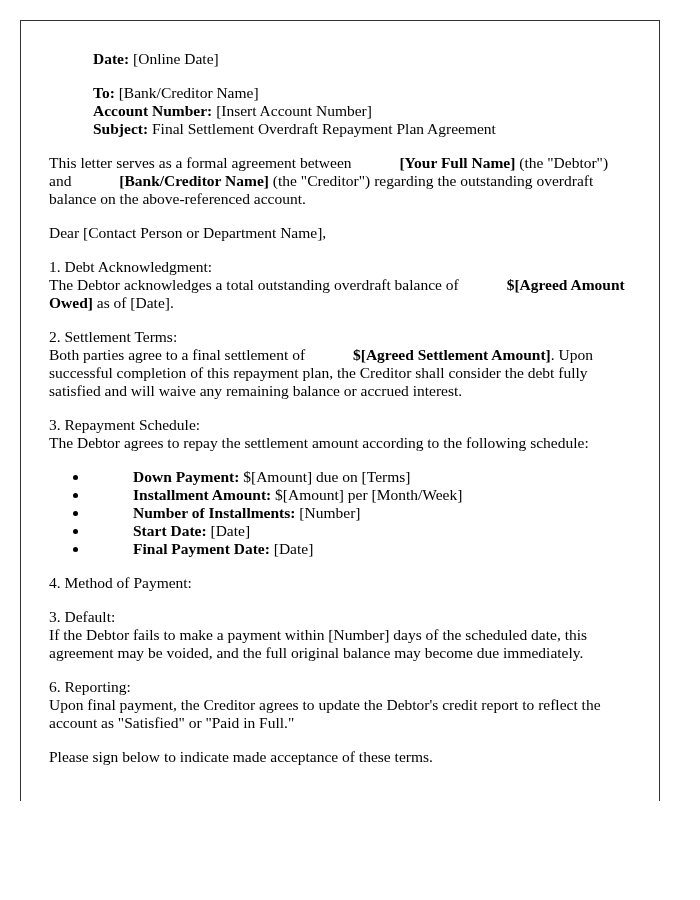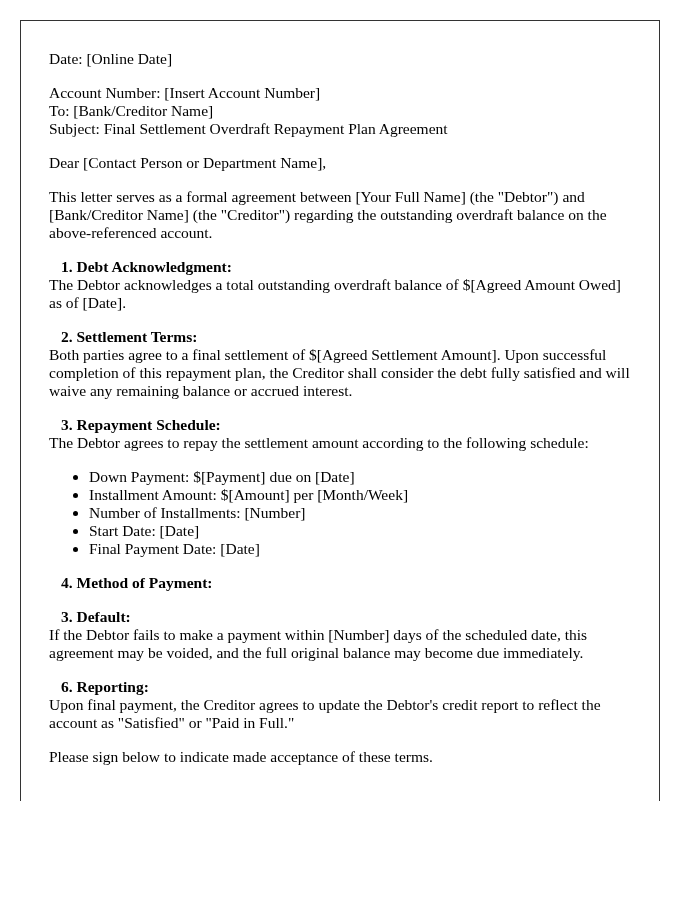--- a/index.html
+++ b/index.html
@@ -6,57 +6,57 @@
   body { width: 700px; height: 900px; position: relative; font-family: "Liberation Serif", serif; color: #000; }
   .letter {
     position: absolute; left: 20px; top: 20px; width: 640px; height: 781px;
     border-left: 1px solid #333; border-right: 1px solid #333; border-top: 1px solid #333;
     box-sizing: border-box; padding: 29px 28px 0 28px;
     font-size: 15.5px; line-height: 18px;
   }
   p { margin: 0 0 16px 0; }
   .hdr p { margin: 0; }
   .hdr-block { margin-bottom: 16px; }
-  b { font-weight: normal; }
+  b { font-weight: bold; margin-left: 44px; }
   ul { margin: 0 0 16px 0; padding-left: 40px; list-style: disc; }
   li { margin: 0; }
-  .sec-title { font-weight: bold; display: block; margin-left: 12px; }
+  .sec-title { font-weight: normal; display: block; }
 </style>
 </head>
 <body>
 
 <div class="letter">
   <div class="hdr-block">
     <div class="hdr">
       <p><b>Date:</b> <span>[Online Date]</span></p>
     </div>
   </div>
   <div class="hdr-block hdr">
+    <p><b>To:</b> <span>[Bank/Creditor Name]</span></p>
     <p><b>Account Number:</b> <span>[Insert Account Number]</span></p>
-    <p><b>To:</b> <span>[Bank/Creditor Name]</span></p>
     <p><b>Subject:</b> <span>Final Settlement Overdraft Repayment Plan Agreement</span></p>
   </div>
 
+  <p><span>This letter serves as a formal agreement between </span><b>[Your Full Name]</b><span> (the "Debtor") and </span><b>[Bank/Creditor Name]</b><span> (the "Creditor") regarding the outstanding overdraft balance on the above-referenced account.</span></p>
+
   <p>Dear [Contact Person or Department Name],</p>
-
-  <p><span>This letter serves as a formal agreement between </span><b>[Your Full Name]</b><span> (the "Debtor") and </span><b>[Bank/Creditor Name]</b><span> (the "Creditor") regarding the outstanding overdraft balance on the above-referenced account.</span></p>
 
   <p>
     <span class="sec-title">1. Debt Acknowledgment:</span><span>The Debtor acknowledges a total outstanding overdraft balance of </span><b>$[Agreed Amount Owed]</b><span> as of [Date].</span>
   </p>
 
   <p>
     <span class="sec-title">2. Settlement Terms:</span><span>Both parties agree to a final settlement of </span><b>$[Agreed Settlement Amount]</b><span>. Upon successful completion of this repayment plan, the Creditor shall consider the debt fully satisfied and will waive any remaining balance or accrued interest.</span>
   </p>
 
   <p>
     <span class="sec-title">3. Repayment Schedule:</span><span>The Debtor agrees to repay the settlement amount according to the following schedule:</span>
   </p>
   <ul>
-    <li><b>Down Payment:</b><span> $[Payment] due on [Date]</span></li>
+    <li><b>Down Payment:</b><span> $[Amount] due on [Terms]</span></li>
     <li><b>Installment Amount:</b><span> $[Amount] per [Month/Week]</span></li>
     <li><b>Number of Installments:</b><span> [Number]</span></li>
     <li><b>Start Date:</b><span> [Date]</span></li>
     <li><b>Final Payment Date:</b><span> [Date]</span></li>
   </ul>
 
   <p>
     <span class="sec-title">4. Method of Payment:</span>
   </p>
 

